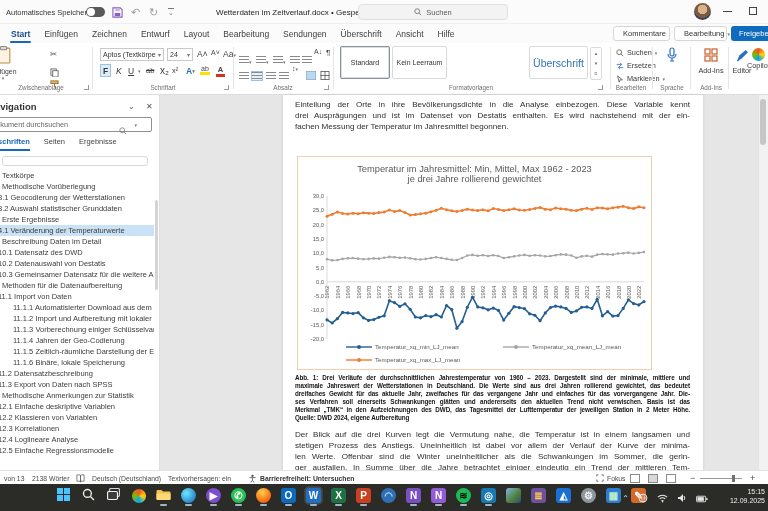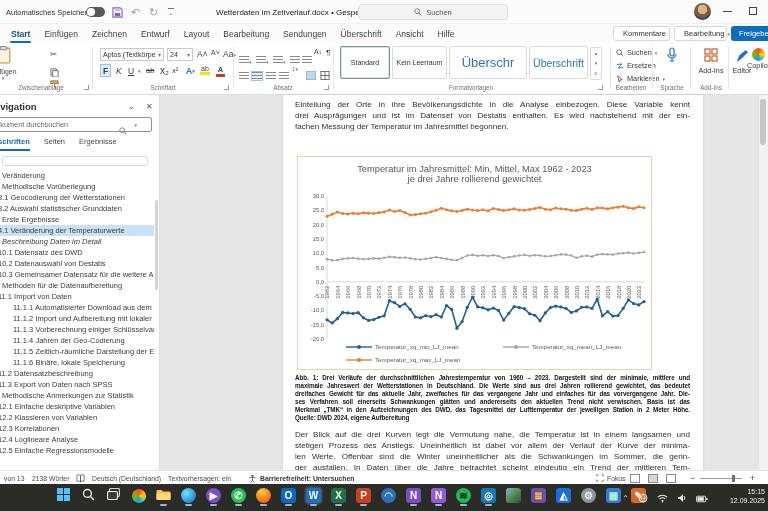--- a/index.html
+++ b/index.html
@@ -259,23 +259,20 @@
     <div class="glabel" style="left:255px;width:56px;">Absatz</div>
     <div class="launcher" style="left:324px;"></div>
     <div class="gsep" style="left:333px;"></div>
 
     <div class="sbox sel" style="left: 340px; width: 50px;">
         <span class="s-normal">Standard</span>
       </div>
       <div class="sbox" style="left: 392px; width: 55px;">
         <span class="s-normal">Kein Leerraum</span>
       </div>
-      <div class="sbox" style="left: 449px; width: 78px;">
-        <span class="s-h1">Überschr</span>
-      </div>
       <div class="sbox" style="left: 529px; width: 59px;">
         <span class="s-h2">Überschrift</span>
       </div>
       <div id="styles-gallery"></div>
     <div class="abs" style="left:590px;top:4px;width:12px;height:33px;border:1px solid #dadada;border-radius:2px;text-align:center;font-size:5px;color:#666;line-height:10px;">▴<br>▾<br>≡</div>
     <div class="glabel" style="left:436px;width:70px;">Formatvorlagen</div>
     <div class="launcher" style="left:598px;"></div>
     <div class="gsep" style="left:610px;"></div>
 
     <div class="edrow" style="top:4px;">
@@ -351,27 +348,27 @@
       </span>
       <span style="position:absolute;right:14px;top:4px;font-size:5px;color:#777;">▾</span>
     </div>
     <div class="nv-tabs">
         <div class="nv-tab active">Überschriften</div>
         <div class="nv-tab">Seiten</div>
         <div class="nv-tab">Ergebnisse</div>
       </div>
     <div class="nv-mystery"></div>
     <div class="nv-list">
-        <div class="nav-item" style="padding-left: 0px; margin-left: 2px;">Veränderung</div>
+        <div class="nav-item" style="padding-left: 0px; margin-left: 2px;">Textkörpe</div>
         <div class="nav-item" style="padding-left: 0px; margin-left: 2px;">Methodische Vorüberlegung</div>
         <div class="nav-item" style="padding-left: 0px; margin-left: -2px;">3.1 Geocodierung der Wetterstationen</div>
         <div class="nav-item" style="padding-left: 0px; margin-left: -2px;">3.2 Auswahl statistischer Grunddaten</div>
         <div class="nav-item" style="padding-left: 0px; margin-left: 2px;">Erste Ergebnisse</div>
         <div class="nav-item selected" style="padding-left: 0px; margin-left: -2px;">4.1 Veränderung der Temperaturwerte</div>
-        <div class="nav-item" style="padding-left: 0px; margin-left: 2px; font-style: italic;">Beschreibung Daten im Detail</div>
+        <div class="nav-item" style="padding-left: 0px; margin-left: 2px;">Beschreibung Daten im Detail</div>
         <div class="nav-item" style="padding-left: 0px; margin-left: -2px;">10.1 Datensatz des DWD</div>
         <div class="nav-item" style="padding-left: 0px; margin-left: -2px;">10.2 Datenauswahl von Destatis</div>
         <div class="nav-item" style="padding-left: 0px; margin-left: -2px;">10.3 Gemeinsamer Datensatz für die weitere Analy...</div>
         <div class="nav-item" style="padding-left: 0px; margin-left: 2px;">Methoden für die Datenaufbereitung</div>
         <div class="nav-item" style="padding-left: 0px; margin-left: -2px;">11.1 Import von Daten</div>
         <div class="nav-item" style="padding-left: 0px; margin-left: 13px;">11.1.1 Automatisierter Download aus dem Inter...</div>
         <div class="nav-item" style="padding-left: 0px; margin-left: 13px;">11.1.2 Import und Aufbereitung mit lokaler Soft...</div>
         <div class="nav-item" style="padding-left: 0px; margin-left: 13px;">11.1.3 Vorberechnung einiger Schlüsselvariablen</div>
         <div class="nav-item" style="padding-left: 0px; margin-left: 13px;">11.1.4 Jahren der Geo-Codierung</div>
         <div class="nav-item" style="padding-left: 0px; margin-left: 13px;">11.1.5 Zeitlich-räumliche Darstellung der Entität...</div>
@@ -648,21 +645,21 @@
           <div class="cline">maximale Jahreswert der Wetterstationen in Deutschland. Die Werte sind aus drei Jahren rollierend gewichtet, das bedeutet</div>
           <div class="cline">dreifaches Gewicht für das aktuelle Jahr, zweifaches für das vergangene Jahr und einfaches für das vorvergangene Jahr. Die-</div>
           <div class="cline">ses Verfahren soll einerseits Schwankungen glätten und andererseits den aktuellen Trend nicht verwischen. Basis ist das</div>
           <div class="cline">Merkmal „TMK“ in den Aufzeichnungen des DWD, das Tagesmittel der Lufttemperatur der jeweiligen Station in 2 Meter Höhe.</div>
           <div class="cline ll">Quelle: DWD 2024, eigene Aufbereitung</div>
         </div>
       <div class="para2" id="para2">
           <div class="dline">Der Blick auf die drei Kurven legt die Vermutung nahe, die Temperatur ist in einem langsamen und</div>
           <div class="dline">stetigen Prozess des Anstiegs. Uneinheitlich ist dabei vor allem der Verlauf der Kurve der minima-</div>
           <div class="dline">len Werte. Offenbar sind die Winter uneinheitlicher als die Schwankungen im Sommer, die gerin-</div>
-          <div class="dline">ger ausfallen. In Daten über die Jahre betrachtet scheint eindeutig ein Trend der mittleren Tem-</div>
+          <div class="dline">ger ausfallen. In Summe über die Jahre betrachtet einiger eindeutig ein Trend der mittleren Tem-</div>
         </div>
     </div>
     <div class="vscroll">
         <div class="vthumb"></div>
       </div>
   </div>
 
   <div class="statusbar">
     <div class="sb" style="left:4px;">von 13</div>
     <div class="sb" style="left:32px;">2138 Wörter</div>

